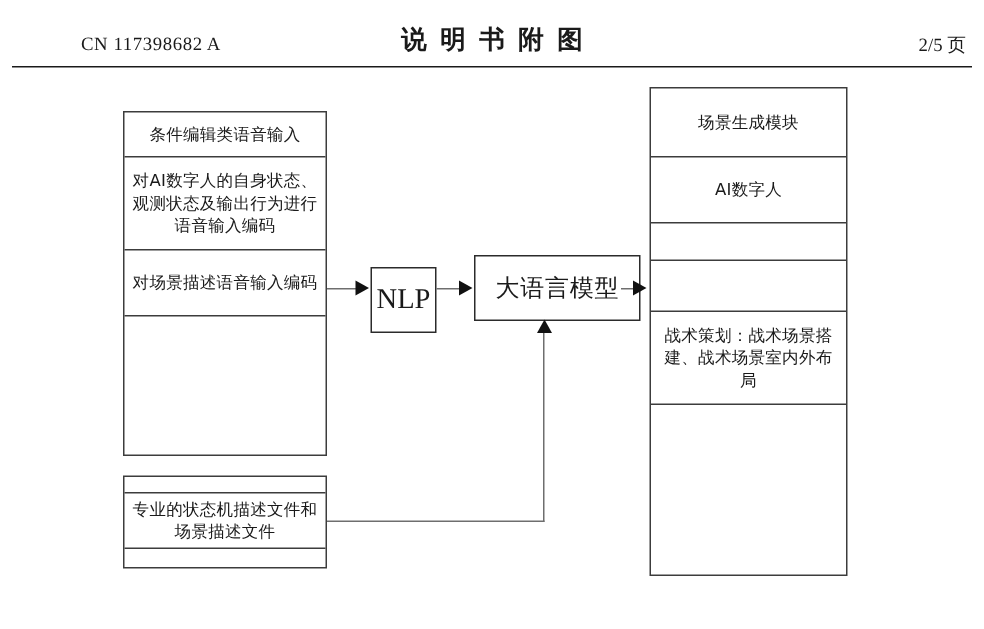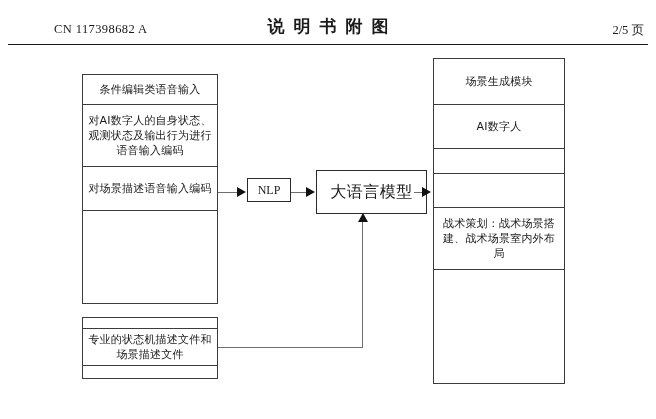--- a/index.html
+++ b/index.html
@@ -108,22 +108,22 @@
     border: 1.6px solid #2b2b2b;
     box-sizing: border-box;
     background: #ffffff;
     display: flex;
     align-items: center;
     justify-content: center;
     text-align: center;
   }
   #nlp-box {
     left: 247px; top: 178px;
-    width: 44px; height: 24px;
-    font-size: 12px;
+    width: 44px; height: 44px;
+    font-size: 19px;
     font-family: "Liberation Serif", "DejaVu Serif", serif;
   }
   #llm-box {
     left: 316px; top: 170px;
     width: 111px; height: 44px;
     font-size: 16px;
     letter-spacing: 0.5px;
     font-family: "DejaVu Sans", "Liberation Sans", sans-serif;
   }
 

